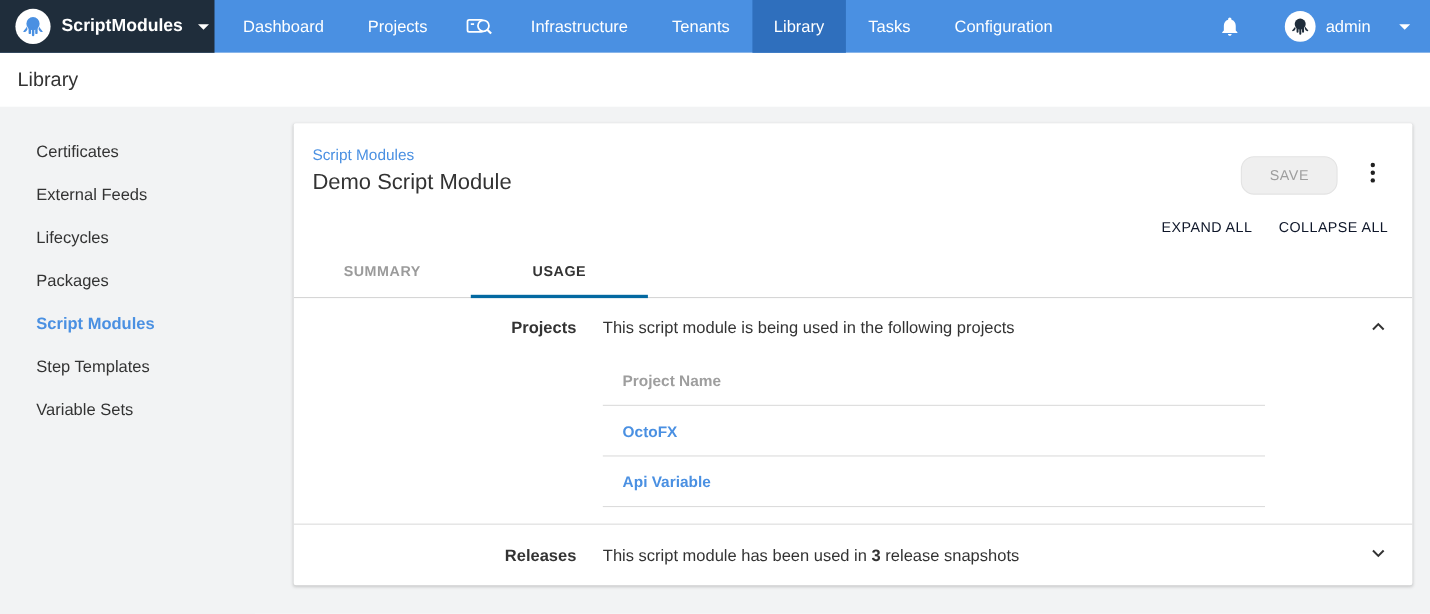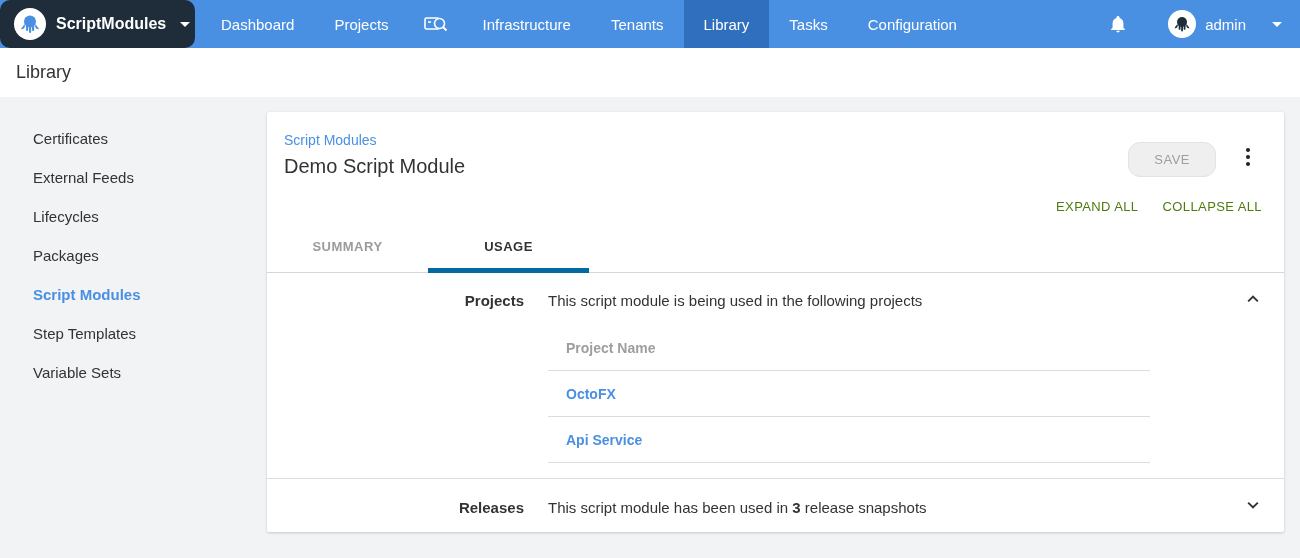--- a/index.html
+++ b/index.html
@@ -10,21 +10,20 @@
     overflow: hidden;
     color: #333;
   }
 
   
   .topnav { height:48px; background:#4a90e2; display:flex; align-items:stretch; }
   .brand {
     width:195px; background:#1f2d3b; display:flex; align-items:center;
     padding-left:14px; gap:10px; color:#fff; font-size:16px; font-weight:bold;
     cursor:pointer;
-    border-radius:10px;
   }
   .logo-circle { width:32px; height:32px; border-radius:50%; background:#fff;
     display:flex; align-items:center; justify-content:center; flex:0 0 32px; }
   .caret { width:0; height:0; border-left:5px solid transparent;
     border-right:5px solid transparent; border-top:5px solid #fff; margin-left:4px; }
   .nav-items { display:flex; align-items:stretch; margin-left:6px; }
   .nav-item {
     display:flex; align-items:center; padding:0 20px; color:#fff;
     font-size:15px; font-weight:500; cursor:pointer; text-decoration:none;
   }
@@ -57,27 +56,27 @@
   .header-actions { display:flex; align-items:flex-start; gap:22px; margin-top:10px; }
   .save-btn {
     background:#efefef; border:1px solid #e3e3e3; color:#9e9e9e;
     font-family:inherit; font-size:13px; letter-spacing:.5px;
     padding:9px 25px; border-radius:12px; cursor:pointer;
   }
   .kebab { display:flex; flex-direction:column; gap:3px; padding:6px 8px; cursor:pointer; }
   .kebab i { width:4px; height:4px; border-radius:50%; background:#212121; }
 
   .expand-row { display:flex; justify-content:flex-end; gap:24px;
-    padding:21px 22px 12px 0; font-size:13px; color:#4d7c0f; letter-spacing:.4px; }
+    padding:21px 22px 12px 0; font-size:13px; color:#0f172a; letter-spacing:.4px; }
   .expand-row span { cursor:pointer; }
 
   .tabs { display:flex; border-bottom:1px solid #d6d6d6; }
   .tab { width:161px; text-align:center; padding:13px 0 14px; font-size:13px;
     font-weight:bold; letter-spacing:.5px; color:#9b9b9b; cursor:pointer; }
-  .tab.active { color:#333; border-bottom:5px solid #0369a1; margin-bottom:-1px; }
+  .tab.active { color:#333; border-bottom:3px solid #0369a1; margin-bottom:-1px; }
 
   .section { display:flex; position:relative; padding:19px 0 15px; }
   .section-label { flex:0 0 257px; text-align:right; font-size:15px; font-weight:bold; color:#333; }
   .section-body { margin-left:24px; width:602px; font-size:15px; color:#333; }
   .section-chevron { position:absolute; right:20px; top:15px; cursor:pointer; display:flex; }
 
   .usage-table { margin-top:21px; }
   .t-head { font-size:14px; color:#9e9e9e; padding:10px 18px 14px;
     border-bottom:1px solid #dcdcdc;font-weight:bold; }
   .t-row { font-size:14px; font-weight:bold; color:#4a90e2; padding:15px 18px 14px;
@@ -192,21 +191,21 @@
       <div class="tab active">USAGE</div>
     </div>
 
     <div class="section">
       <div class="section-label">Projects</div>
       <div class="section-body">
         <div>This script module is being used in the following projects</div>
         <div class="usage-table">
           <div class="t-head">Project Name</div>
           <div class="t-row">OctoFX</div>
-          <div class="t-row">Api Service</div>
+          <div class="t-row">Api Variable</div>
         </div>
       </div>
       <span class="section-chevron">
         <svg width="22" height="22" viewBox="0 0 24 24">
           <path fill="#333" d="M7.4 15.4 12 10.8l4.6 4.6L18 14l-6-6-6 6z"></path>
         </svg>
       </span>
     </div>
 
     <div class="section-divider"></div>

